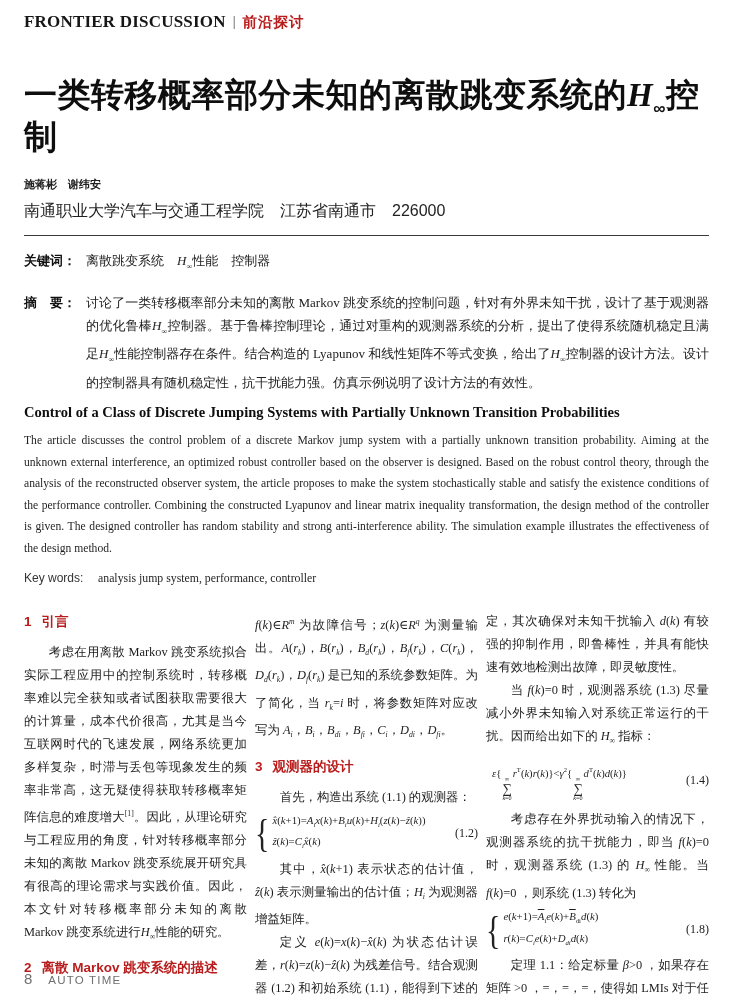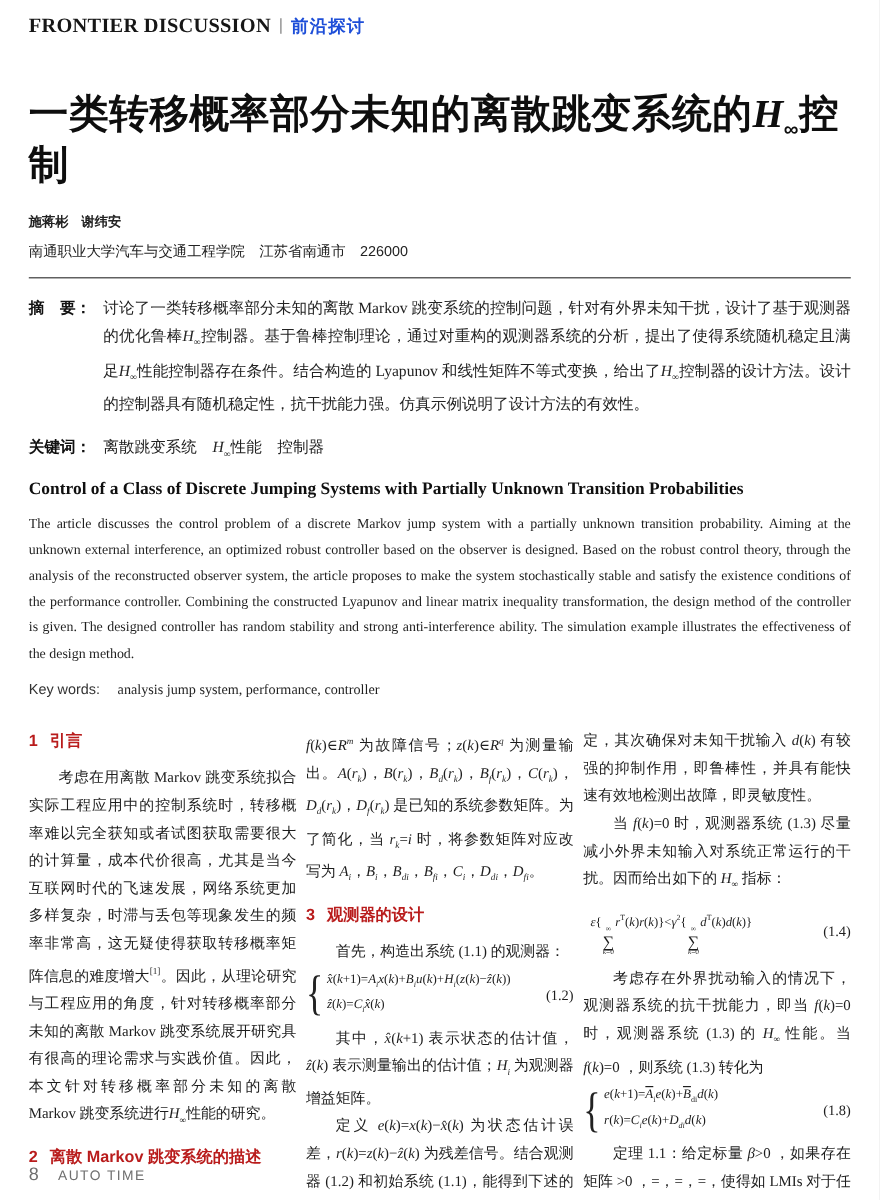--- a/index.html
+++ b/index.html
@@ -4,29 +4,29 @@
 <style>
   html,body{margin:0;padding:0;background:#e8e8e8;}
   .page{width:733px;height:1000px;margin:0 auto;background:#ffffff;position:relative;overflow:hidden;
         font-family:"Liberation Serif","DejaVu Serif",serif;color:#1c1c1c;}
   .inner{padding:0 24px;}
 
   
   .header{padding-top:12px;display:flex;align-items:center;}
   .hdr-en{font-family:"Liberation Serif",serif;font-weight:700;font-size:17px;letter-spacing:.2px;color:#161616;}
   .hdr-div{color:#444;font-size:14px;margin:0 7px;font-weight:300;}
-  .hdr-cn{font-family:"Liberation Sans",sans-serif;font-weight:700;font-size:14.5px;color:#1d4ed8;letter-spacing:1px;}
+  .hdr-cn{font-family:"Liberation Sans",sans-serif;font-weight:700;font-size:14.5px;color:#b91c1c;letter-spacing:1px;}
 
   
   .title{margin:44px 0 0;font-family:"Liberation Sans","DejaVu Sans",sans-serif;font-weight:900;
          font-size:33px;letter-spacing:.5px;color:#0e0e0e;line-height:1.15;}
   .title .m{font-family:"Liberation Serif",serif;font-weight:700;}
   .title sub{font-size:.52em;}
   .authors{margin-top:21px;font-family:"Liberation Sans",sans-serif;font-weight:700;font-size:11px;color:#222;}
-  .affil{margin-top:9px;font-family:"Liberation Sans",sans-serif;font-size:12px;color:#222;}
+  .affil{margin-top:9px;font-family:"Liberation Sans",sans-serif;font-size:16px;color:#222;}
   .rule{margin:13px 0 0;border:none;border-top:1.5px solid #3a3a3a;}
 
   
   .kv{display:flex;margin-top:13px;text-indent:0;}
   .kv-label{flex:0 0 auto;font-family:"Liberation Sans",sans-serif;font-weight:700;font-size:13px;
             padding-right:10px;line-height:23px;color:#111;}
   .kv-body{flex:1;text-align:justify;}
   .abs-cn{font-size:13px;line-height:23px;color:#222;}
   .kw-cn{font-size:13px;line-height:23px;color:#222;}
 
@@ -85,27 +85,27 @@
       <span class="hdr-cn">前沿探讨</span>
     </div>
 
     <h1 class="title">一类转移概率部分未知的离散跳变系统的<span class="m">H</span><sub>∞</sub>控制</h1>
 
     <div class="authors">施蒋彬　谢纬安</div>
     <div class="affil">南通职业大学汽车与交通工程学院　江苏省南通市　226000</div>
     <hr class="rule">
 
     <div class="kv">
-      <span class="kv-label">摘　要：</span>
-      <div class="kv-body abs-cn">讨论了一类转移概率部分未知的离散 Markov 跳变系统的控制问题，针对有外界未知干扰，设计了基于观测器的优化鲁棒<span class="m">H</span><sub>∞</sub>控制器。基于鲁棒控制理论，通过对重构的观测器系统的分析，提出了使得系统随机稳定且满足<span class="m">H</span><sub>∞</sub>性能控制器存在条件。结合构造的 Lyapunov 和线性矩阵不等式变换，给出了<span class="m">H</span><sub>∞</sub>控制器的设计方法。设计的控制器具有随机稳定性，抗干扰能力强。仿真示例说明了设计方法的有效性。</div>
+      <span class="kv-label">关键词：</span>
+      <div class="kv-body kw-cn">离散跳变系统　<span class="m">H</span><sub>∞</sub>性能　控制器</div>
     </div>
 
     <div class="kv">
-      <span class="kv-label">关键词：</span>
-      <div class="kv-body kw-cn">离散跳变系统　<span class="m">H</span><sub>∞</sub>性能　控制器</div>
+      <span class="kv-label">摘　要：</span>
+      <div class="kv-body abs-cn">讨论了一类转移概率部分未知的离散 Markov 跳变系统的控制问题，针对有外界未知干扰，设计了基于观测器的优化鲁棒<span class="m">H</span><sub>∞</sub>控制器。基于鲁棒控制理论，通过对重构的观测器系统的分析，提出了使得系统随机稳定且满足<span class="m">H</span><sub>∞</sub>性能控制器存在条件。结合构造的 Lyapunov 和线性矩阵不等式变换，给出了<span class="m">H</span><sub>∞</sub>控制器的设计方法。设计的控制器具有随机稳定性，抗干扰能力强。仿真示例说明了设计方法的有效性。</div>
     </div>
 
     <div class="en-block">
       <div class="en-title">Control of a Class of Discrete Jumping Systems with Partially Unknown Transition Probabilities</div>
       <div class="kv en">
         <div class="kv-body en-abs-body">The article discusses the control problem of a discrete Markov jump system with a partially unknown transition probability. Aiming at the unknown external interference, an optimized robust controller based on the observer is designed. Based on the robust control theory, through the analysis of the reconstructed observer system, the article proposes to make the system stochastically stable and satisfy the existence conditions of the performance controller. Combining the constructed Lyapunov and linear matrix inequality transformation, the design method of the controller is given. The designed controller has random stability and strong anti-interference ability. The simulation example illustrates the effectiveness of the design method.</div>
       </div>
       <div class="kv en">
         <span class="kv-label">Key words:</span>
         <div class="kv-body en-kw-body">analysis jump system, performance, controller</div>

